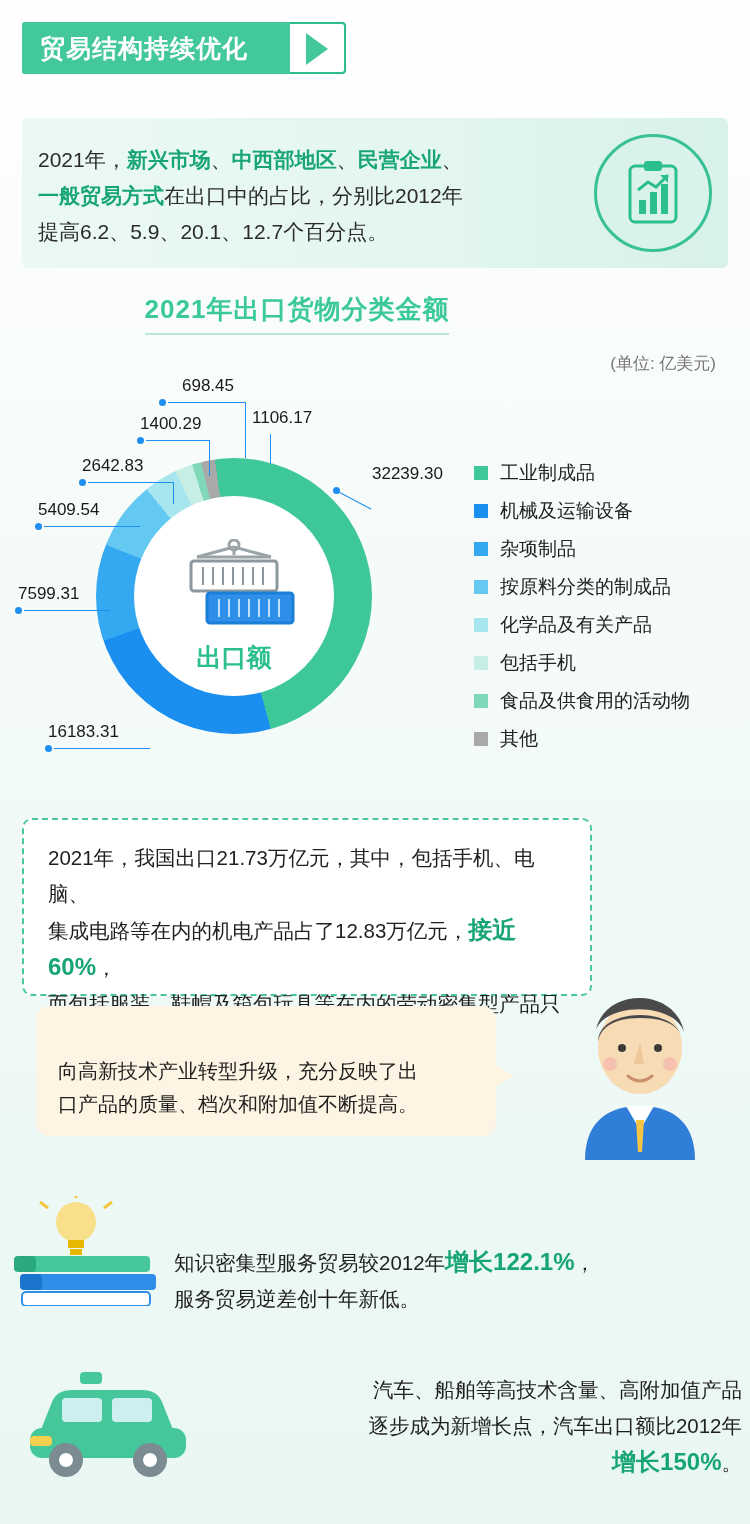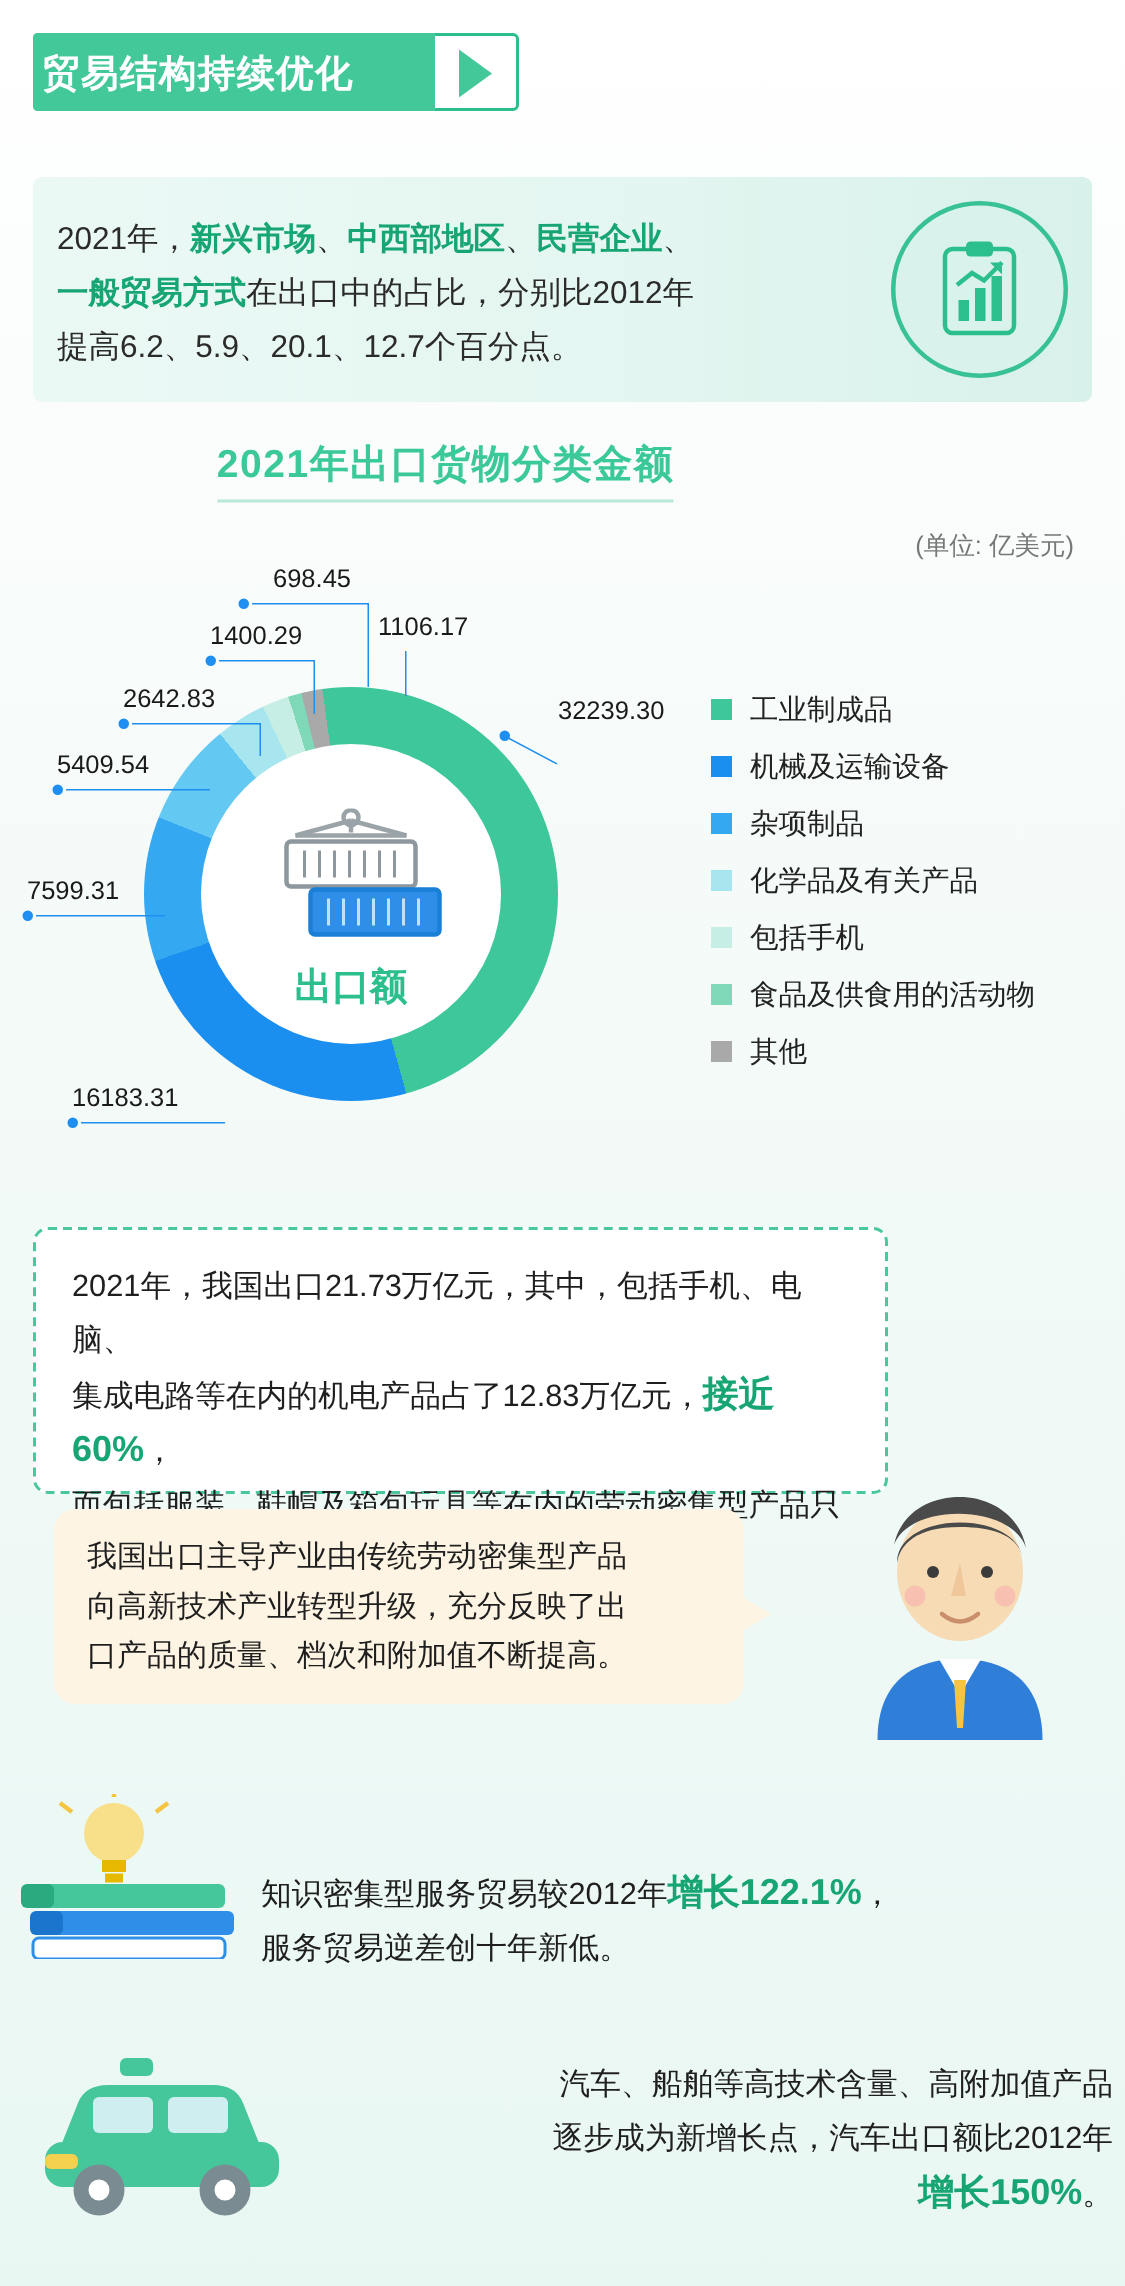--- a/index.html
+++ b/index.html
@@ -32,21 +32,21 @@
     width: 268px; height: 52px;
     background: #43c89a;
     border-radius: 3px 0 0 3px;
     display: flex; align-items: center;
   }
   .header-title {
     color: #ffffff;
     font-size: 25px;
     font-weight: bold;
     letter-spacing: 1px;
-    padding-left: 6px;
+    padding-left: 18px;
   }
   .header-play {
     position: absolute;
     top: 9px; left: 282px;
     width: 0; height: 0;
     border-left: 22px solid #43c89a;
     border-top: 16px solid transparent;
     border-bottom: 16px solid transparent;
   }
 
@@ -340,20 +340,24 @@
         </div>
         <div class="legend-item">
           <span class="legend-sw" style="background: rgb(26, 143, 240);"></span>
           <span class="legend-text">机械及运输设备</span>
         </div>
         <div class="legend-item">
           <span class="legend-sw" style="background: rgb(53, 168, 242);"></span>
           <span class="legend-text">杂项制品</span>
         </div>
         <div class="legend-item">
+          <span class="legend-sw" style="background: rgb(99, 200, 242);"></span>
+          <span class="legend-text">按原料分类的制成品</span>
+        </div>
+        <div class="legend-item">
           <span class="legend-sw" style="background: rgb(168, 230, 239);"></span>
           <span class="legend-text">化学品及有关产品</span>
         </div>
         <div class="legend-item">
           <span class="legend-sw" style="background: rgb(199, 238, 228);"></span>
           <span class="legend-text">包括手机</span>
         </div>
         <div class="legend-item">
           <span class="legend-sw" style="background: rgb(127, 217, 184);"></span>
           <span class="legend-text">食品及供食用的活动物</span>
@@ -369,21 +373,21 @@
     <div class="note-text">
       <span>2021年，我国出口21.73万亿元，其中，包括手机、电脑、</span><br>
       <span>集成电路等在内的机电产品占了12.83万亿元，</span><span class="hl-big">接近60%</span><span>，</span><br>
       <span>而包括服装、鞋帽及箱包玩具等在内的劳动密集型产品只有</span><br>
       <span>3.94万亿元，</span><span class="hl-big">占18.1%</span><span>。</span>
     </div>
   </div>
 
   <div class="bubble">
     <div class="bubble-text">
-      <span>我国出口主导产业由传统劳动密集型产品</span><br>
+      <br>
       <span>向高新技术产业转型升级，充分反映了出</span><br>
       <span>口产品的质量、档次和附加值不断提高。</span>
     </div>
   </div>
 
   <div class="person">
     <svg width="200" height="200" viewBox="0 0 200 200">
       <path d="M45 180 C45 140 70 126 100 126 C130 126 155 140 155 180 Z" fill="#2f7fd8"></path>
       <path d="M86 126 L100 150 L114 126 Z" fill="#ffffff"></path>
       <path d="M96 140 L104 140 L102 172 L98 172 Z" fill="#f5c542"></path>

